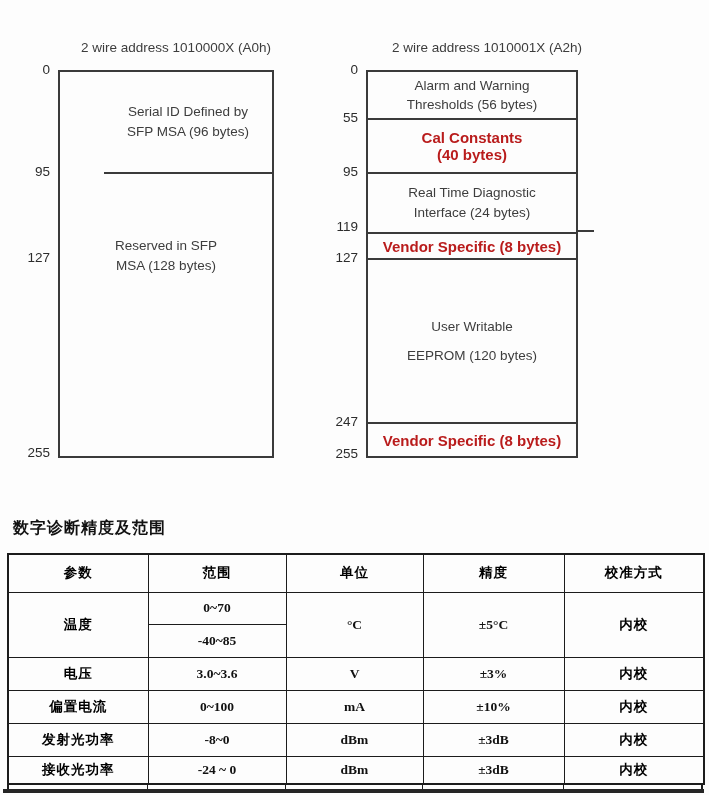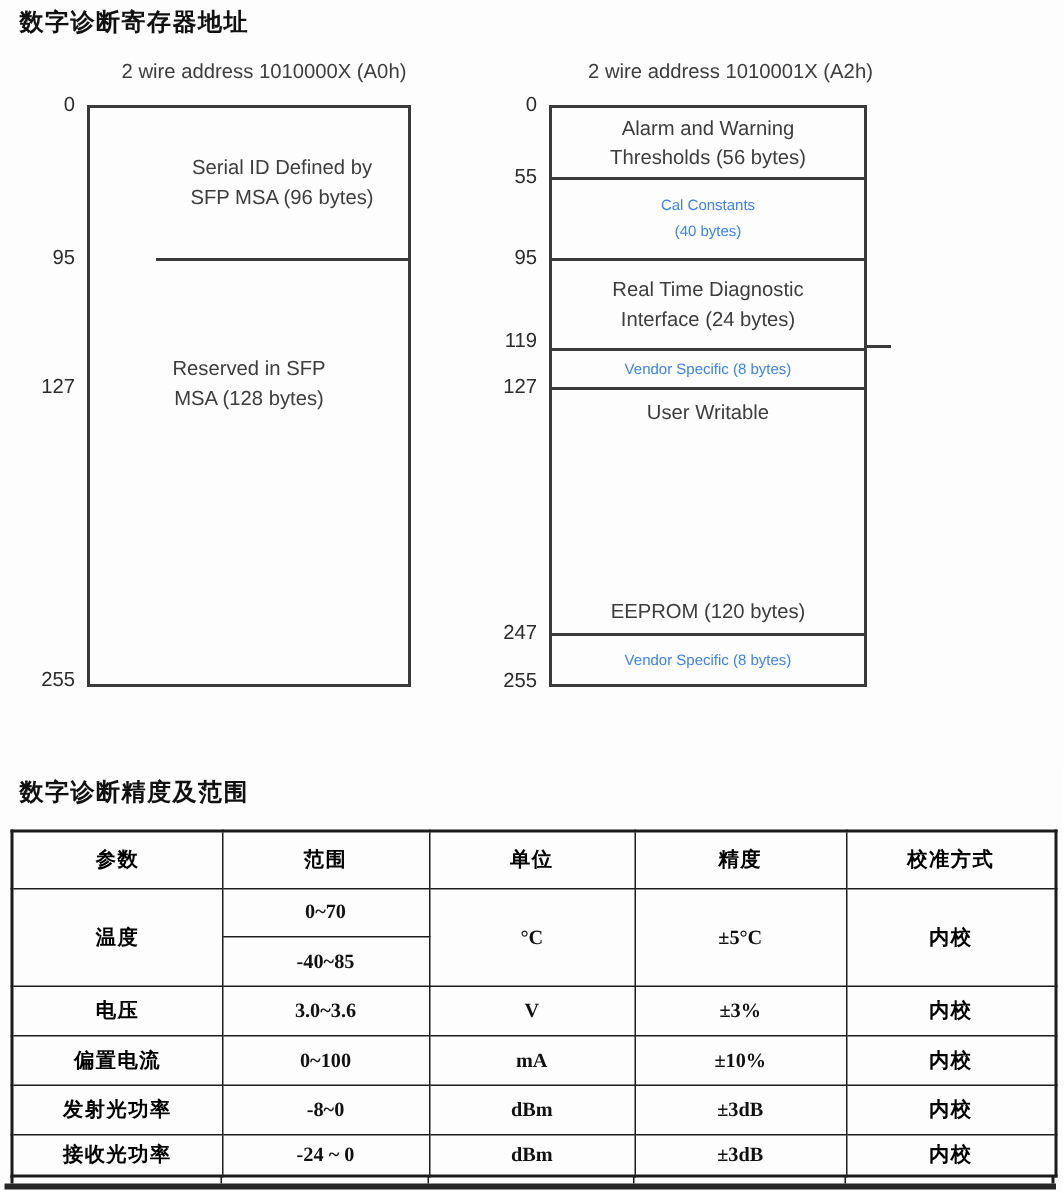--- a/index.html
+++ b/index.html
@@ -6,21 +6,21 @@
   .page{position:relative;width:709px;height:795px;background:#fdfdfd;overflow:hidden;
         font-family:"Liberation Sans",sans-serif;color:#1e1e1e;}
   .title{position:absolute;font-size:16px;font-weight:bold;color:#111;letter-spacing:1px;
          font-family:"Liberation Sans",sans-serif;}
   
   .diag-header{position:absolute;font-size:13.5px;color:#3d3d3d;text-align:center;white-space:nowrap;}
   .membox{position:absolute;border:2px solid #3a3a3a;box-sizing:border-box;background:#fdfdfd;}
   .memsec{box-sizing:border-box;display:flex;flex-direction:column;align-items:center;justify-content:center;
           border-bottom:2px solid #3a3a3a;text-align:center;font-size:13.5px;color:#3d3d3d;line-height:20px;}
   .memsec.last{border-bottom:none;}
-  .memsec.bold{font-weight:normal;font-size:10px;color:#3b82f6;line-height:17px;}
+  .memsec.bold{font-weight:bold;font-size:15px;color:#b91c1c;line-height:17px;}
   .memsec.wide{line-height:29px;}
   .memsec span:empty{display:none;}
   .addr{position:absolute;width:46px;text-align:right;font-size:13.5px;color:#2c2c2c;height:16px;line-height:16px;}
   .overshoot{position:absolute;background:#3a3a3a;}
   
   table.spec{position:absolute;left:7px;top:553px;width:696px;border-collapse:collapse;
              border:2px solid #1c1c1c;table-layout:fixed;background:#fdfdfd;}
   table.spec td,table.spec th{border:1.5px solid #1c1c1c;text-align:center;vertical-align:middle;
              font-weight:bold;font-size:13.5px;padding:0;}
   .zh{font-family:"Liberation Sans",sans-serif;color:#000000;letter-spacing:1px;}
@@ -30,21 +30,20 @@
         border-left:2px solid #1c1c1c;border-right:2px solid #1c1c1c;display:flex;}
   .cont div{flex:none;height:100%;box-sizing:border-box;border-right:1.5px solid #1c1c1c;}
   .cont div:last-child{border-right:none;}
   .bottom-rule{position:absolute;left:3px;top:789px;width:701px;height:3.5px;background:#262626;}
 </style>
 </head>
 <body>
 
 <div class="page">
 
-  <div class="title" style="left:13px;top:5px;">数字诊断寄存器地址</div>
 
   <div>
     <div class="diag-header" style="left:40px;top:40px;width:272px;">2 wire address 1010000X (A0h)</div>
 
     <div class="membox" style="left:58px;top:70px;width:216px;height:388px;">
       <div class="memsec" style="height:102px;margin-left:44px;">
         <span>Serial ID Defined by</span>
         <span>SFP MSA (96 bytes)</span>
       </div>
       <div class="memsec last" style="height:196px;padding-bottom:32px;">
@@ -72,21 +71,21 @@
         <span>(40 bytes)</span>
       </div>
       <div class="memsec" style="height:60px;">
         <span>Real Time Diagnostic</span>
         <span>Interface (24 bytes)</span>
       </div>
       <div class="memsec bold" style="height:26px;">
         <span>Vendor Specific (8 bytes)</span>
 
       </div>
-      <div class="memsec wide" style="height:164px;justify-content:space-between;">
+      <div class="memsec wide" style="height:164px;">
         <span>User Writable</span>
         <span>EEPROM (120 bytes)</span>
       </div>
       <div class="memsec bold last" style="height:32px;">
         <span>Vendor Specific (8 bytes)</span>
 
       </div>
     </div>
 
     <div class="overshoot" style="left:576px;top:230px;width:18px;height:2px;"></div>

